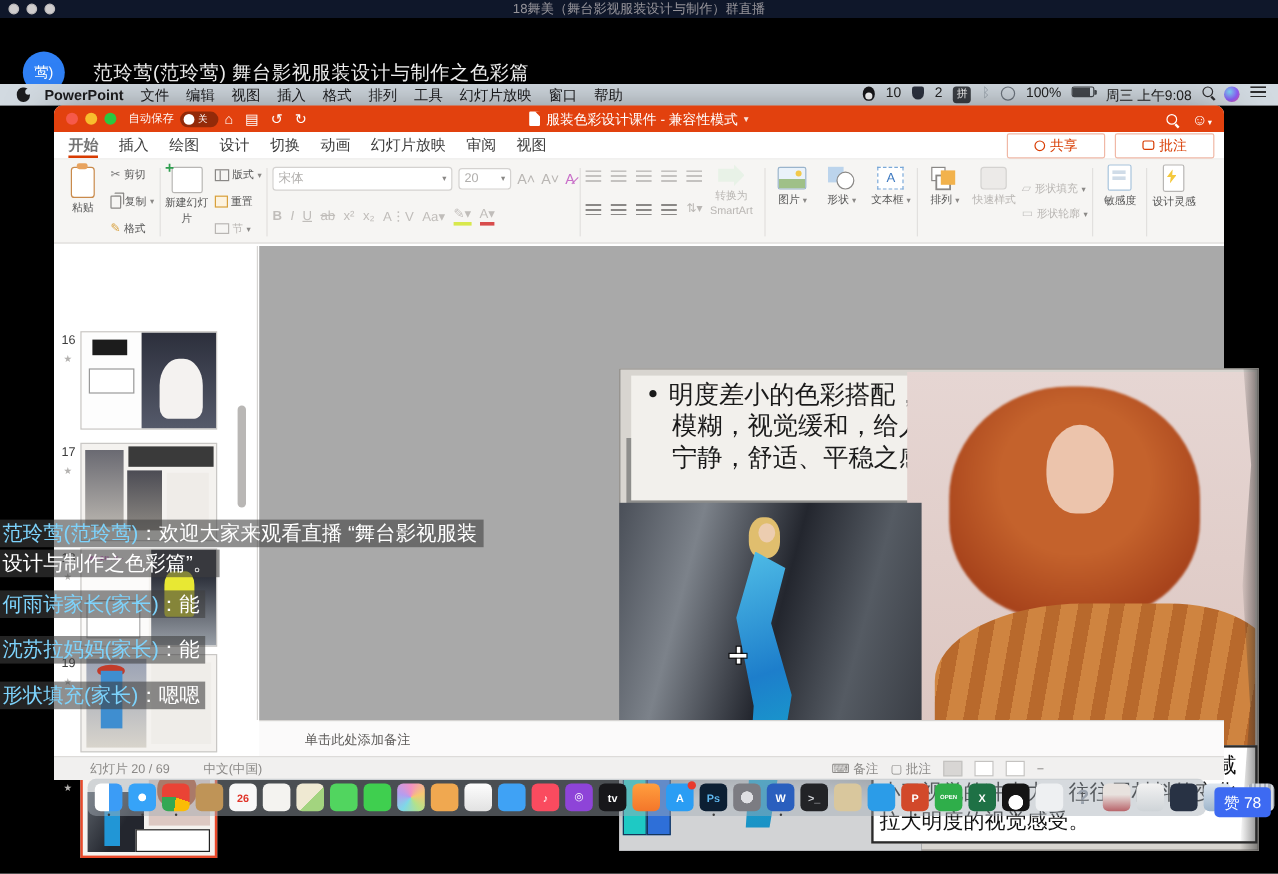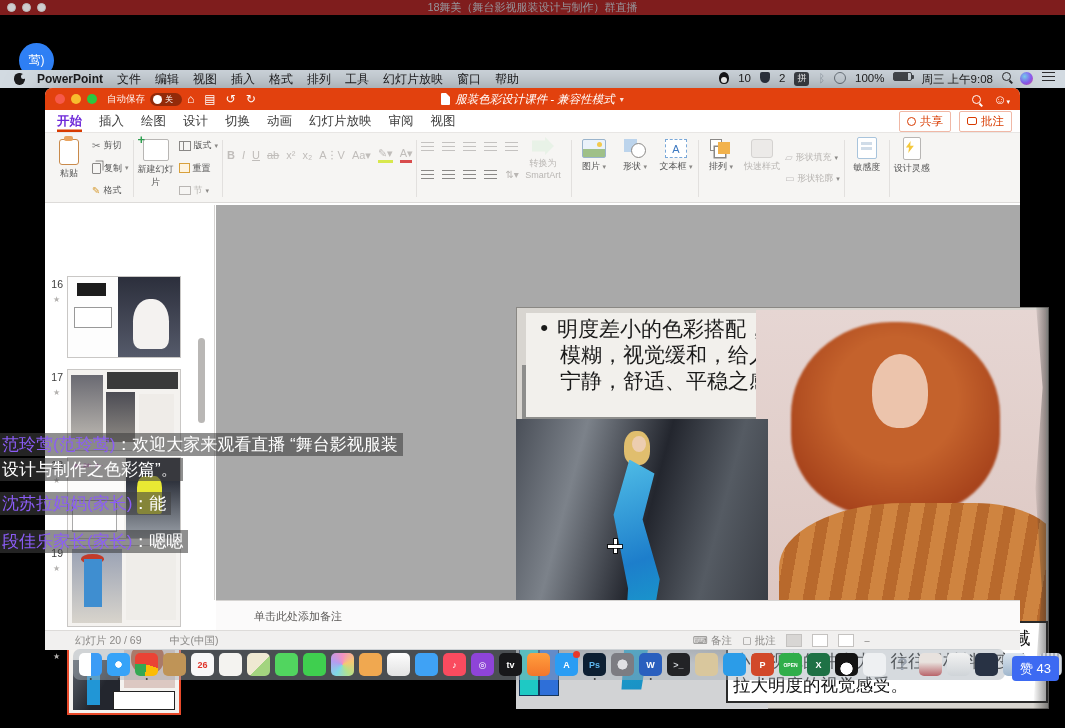--- a/index.html
+++ b/index.html
@@ -1,20 +1,20 @@
 <!DOCTYPE html>
 <html><head>
 <meta charset="utf-8">
 <style>
   * { margin:0; padding:0; box-sizing:border-box; }
   body { background:#111; font-family:"Liberation Sans","DejaVu Sans",sans-serif; }
   .screen { position:relative; width:1065px; height:728px; background:#000; overflow:hidden; margin:0 auto; }
 
   
-  .titlebar { position:absolute; left:0; top:0; width:1065px; height:15px; background:#7f1d1d; display:flex; align-items:center; }
+  .titlebar { position:absolute; left:0; top:0; width:1065px; height:15px; background:#0f172a; display:flex; align-items:center; }
   .tl-dots { display:flex; gap:6px; margin-left:7px; }
   .tl-dot { width:9px; height:9px; border-radius:50%; background:#cfcdce; border:1px solid #bdbbbc; }
   .win-title { position:absolute; left:0; right:0; text-align:center; font-size:11px; color:#96949a; }
 
   
   .avatar { position:absolute; left:19px; top:43px; width:35px; height:35px; border-radius:50%; background:#2f80f5; color:#fff; font-size:12px; display:flex; align-items:center; justify-content:center; }
   .stream-title { position:absolute; left:78px; top:51px; font-size:16px; color:#f0f0f0; letter-spacing:0.5px; }
 
   
   .menubar { position:absolute; left:0; top:70px; width:1065px; height:18px; background:#d2dae1; display:flex; align-items:center; font-size:12px; color:#1c1c1e; }
@@ -39,33 +39,33 @@
   
   .ppt { position:absolute; left:45px; top:88px; width:975px; height:562px; background:#fff; border-radius:7px 7px 0 0; box-shadow:0 10px 40px rgba(0,0,0,0.6); z-index:1; }
   .ppt-titlebar { position:relative; height:22px; background:#e2410e; border-radius:7px 7px 0 0; display:flex; align-items:center; color:#fff; }
   .ppt-dots { display:flex; gap:6px; margin:0 10px; }
   .pd { width:10px; height:10px; border-radius:50%; }
   .pd.r{background:#f6594a;} .pd.y{background:#f8bd2d;} .pd.g{background:#2bc840;}
   .autosave { font-size:9.5px; margin-right:5px; opacity:.95; }
   .toggle { width:32px; height:13px; border-radius:7px; background:rgba(0,0,0,0.35); display:flex; align-items:center; font-size:8px; padding:0 3px; gap:3px; }
   .knob { width:9px; height:9px; background:#fff; border-radius:50%; }
   .tb-ico { color:#fff; font-size:12px; margin:0 5px; line-height:1; }
-  .doc-title { position:absolute; left:0; right:0; display:flex; justify-content:center; align-items:center; gap:5px; font-size:11.5px; pointer-events:none;font-style:italic; }
+  .doc-title { position:absolute; left:0; right:0; display:flex; justify-content:center; align-items:center; gap:5px; font-size:11.5px; pointer-events:none; }
   .page-ico { width:9px; height:12px; background:#fff; border-radius:1px; position:relative; }
   .page-ico::after{content:""; position:absolute; right:0; top:0; border:2.5px solid #e2410e; border-left-color:transparent; border-bottom-color:transparent;}
   .ppt-tb-right { position:absolute; right:10px; display:flex; gap:12px; align-items:center; }
   .mag-w { width:9px; height:9px; border:1.5px solid #fff; border-radius:50%; position:relative; }
   .mag-w::after { content:""; position:absolute; right:-3px; bottom:-3px; width:4px; height:1.5px; background:#fff; transform:rotate(45deg); }
 
   
   .ppt-tabs { position:relative; height:23px; background:#fff; display:flex; align-items:center; padding-left:12px; gap:17px; font-size:12.5px; color:#3c3c3c; border-bottom:1px solid #e8e6e4; }
   .tab { height:100%; display:flex; align-items:center; }
-  .tab.active { color:#6d28d9; font-weight:bold; box-shadow:inset 0 -2.5px 0 #d83b01; }
+  .tab.active { color:#737373; font-weight:bold; box-shadow:inset 0 -2.5px 0 #d83b01; }
   .tabs-right { position:absolute; right:8px; display:flex; gap:8px; }
-  .chipbtn { display:flex; align-items:center; gap:4px; border:1px solid #f0b8a6; background:#fff; color:#d83b01; font-size:11.5px; padding:2px 7px; border-radius:2px; }
+  .chipbtn { display:flex; align-items:center; gap:4px; border:1px solid #f0b8a6; background:#fff; color:#d83b01; font-size:11.5px; padding:2px 22px; border-radius:2px; }
   .share-ico { width:9px; height:9px; border:1.3px solid #d83b01; border-radius:50%; position:relative; }
   .cmt-ico { width:10px; height:8px; border:1.3px solid #d83b01; border-radius:2px; }
 
   
   .ribbon { position:relative; height:70px; background:#f6f5f3; border-bottom:1px solid #dddbd9; display:flex; align-items:stretch; padding:4px 4px 2px 6px; overflow:hidden; }
   .rsep { width:1px; background:#e2e0de; margin:3px 4px; }
   .rgroup { display:flex; gap:5px; align-items:flex-start; padding-top:2px; }
   .rbig { display:flex; flex-direction:column; align-items:center; font-size:9px; color:#555; gap:2px; width:36px; text-align:center; }
   .rcol { display:flex; flex-direction:column; justify-content:space-between; height:58px; font-size:9px; color:#555; }
   .rsmall { display:flex; align-items:center; gap:3px; }
@@ -138,21 +138,21 @@
   .ppt-status { position:absolute; left:0; right:0; bottom:0; height:20px; background:#f1f0ef; border-top:1px solid #dddbd9; display:flex; align-items:center; font-size:10.5px; color:#8a8886; }
   .ppt-status .left { margin-left:30px; display:flex; gap:28px; }
   .ppt-status .right { position:absolute; right:150px; display:flex; align-items:center; gap:10px; }
   .vbtn { width:16px; height:13px; border:1px solid #c4c2c0; background:#fff; }
   .vbtn.on { background:#d8d6d4; }
 
   
   .chat { position:absolute; left:0; top:432px; width:420px; z-index:30; font-size:17px; }
   .chat-row { margin-bottom:13px; }
   .chat-bubble { display:inline; background:rgba(62,62,62,0.58); color:#fff; padding:2px 5px 2px 2px; line-height:25px; box-decoration-break:clone; -webkit-box-decoration-break:clone; }
-  .chat-name { color:#8b5cf6; }
+  .chat-name { color:#7dd3fc; }
   .chat-row:nth-child(1){ margin-bottom:9px; }
 
   
   .ipanel { position:absolute; left:874px; top:607px; width:138px; height:52px; background:rgba(22,22,22,0.88); z-index:20; color:#e8e8e8; padding:6px 9px; }
   .ipanel .t { font-size:12px; }
   .istats { display:flex; justify-content:space-between; margin-top:9px; font-size:10.5px; color:#cfcfcf; }
   .istat { display:flex; align-items:center; gap:4px; }
   .person-ico { width:9px; height:9px; position:relative; }
   .person-ico::before{content:""; position:absolute; left:2.5px; top:0; width:4px; height:4px; background:#cfcfcf; border-radius:50%;}
   .person-ico::after{content:""; position:absolute; left:0; bottom:0; width:9px; height:4px; background:#cfcfcf; border-radius:4px 4px 0 0;}
@@ -224,20 +224,21 @@
   <div class="titlebar">
     <div class="tl-dots">
       <span class="tl-dot"></span>
       <span class="tl-dot"></span>
       <span class="tl-dot"></span>
     </div>
     <div class="win-title">18舞美（舞台影视服装设计与制作）群直播</div>
   </div>
 
   <div class="avatar">莺)</div>
+  <div class="stream-title">范玲莺(范玲莺) 舞台影视服装设计与制作之色彩篇</div>
 
   <div class="menubar">
     <span class="apple"></span>
     <span class="app-name">PowerPoint</span>
     <span class="menu-item">文件</span>
     <span class="menu-item">编辑</span>
     <span class="menu-item">视图</span>
     <span class="menu-item">插入</span>
     <span class="menu-item">格式</span>
     <span class="menu-item">排列</span>
@@ -353,20 +354,33 @@
             </div>
           <div class="rsmall dis">
               <span class="ic-sect"></span>
               <span>节</span>
               <span class="arr">▾</span>
             </div>
         </div>
       </div>
       <div class="rsep"></div>
       <div class="rgroup" style="flex-direction:column">
+        <div style="display:flex; gap:5px; align-items:center">
+          <span class="combo" style="width:150px">
+              <span>宋体</span>
+              <span class="arr">▾</span>
+            </span>
+          <span class="combo" style="width:44px">
+              <span>20</span>
+              <span class="arr">▾</span>
+            </span>
+          <span class="dis" style="font-size:12px">A˄</span>
+          <span class="dis" style="font-size:12px">A˅</span>
+          <span style="font-size:12px;color:#c86ec8">A̷</span>
+        </div>
         <div class="fontrow2">
           <b>B</b>
             <i>I</i>
           <u>U</u>
             <s>ab</s>
           <span>x²</span>
             <span>x₂</span>
           <span>A︙V</span>
             <span>Aa▾</span>
           <span style="border-bottom:3px solid #d8e84c">✎▾</span>
@@ -534,22 +548,23 @@
         <span class="vbtn on"></span>
         <span class="vbtn"></span>
         <span class="vbtn"></span>
         <span>−</span>
       </div>
     </div>
   </div>
 
   <div class="chat">
     <div class="chat-row" style="width:412px"><span class="chat-bubble"><span class="chat-name">范玲莺(范玲莺)</span><span>：</span><span>欢迎大家来观看直播 “舞台影视服装设计与制作之色彩篇”。</span></span></div>
+    <div class="chat-row"><span class="chat-bubble"><span class="chat-name">何雨诗家长(家长)</span><span>：</span><span>能</span></span></div>
     <div class="chat-row"><span class="chat-bubble"><span class="chat-name">沈苏拉妈妈(家长)</span><span>：</span><span>能</span></span></div>
-    <div class="chat-row"><span class="chat-bubble"><span class="chat-name">段佳乐家长(家长)</span><span>：</span><span>嗯嗯</span></span></div>
+    <div class="chat-row"><span class="chat-bubble"><span class="chat-name">形状填充(家长)</span><span>：</span><span>嗯嗯</span></span></div>
   </div>
 
 
   <div class="dock">
       <div class="dock-icon" style="background: linear-gradient(90deg, rgb(255, 255, 255) 0px, rgb(255, 255, 255) 50%, rgb(59, 156, 246) 50%, rgb(59, 156, 246) 100%);">
         <span class="dot"></span>
       </div>
       <div class="dock-icon" style="background: radial-gradient(circle, rgb(255, 255, 255) 0px, rgb(255, 255, 255) 18%, rgb(54, 163, 248) 22%);">
         <span class="dot"></span>
       </div>
@@ -585,16 +600,16 @@
       </div>
       <div class="dock-icon" style="background: rgb(238, 240, 242);"></div>
       <div class="dock-icon" style="background: transparent; color: rgb(154, 162, 173); font-size: 17px;">?</div>
       <div class="dock-icon" style="background: linear-gradient(rgb(232, 226, 222) 40%, rgb(184, 100, 106));"></div>
       <div class="dock-icon" style="background: linear-gradient(rgb(242, 242, 242), rgb(207, 212, 216));"></div>
       <div class="dock-icon" style="background: rgb(40, 50, 68);"></div>
       <div class="dock-icon" style="background: linear-gradient(rgb(221, 230, 239), rgb(159, 182, 204));"></div>
       <div class="dock-icon" style="background: repeating-linear-gradient(90deg, rgb(214, 218, 224) 0px, rgb(214, 218, 224) 2px, rgb(169, 175, 184) 2px, rgb(169, 175, 184) 4px); margin-left: 8px;"></div>
     </div>
 
-  <div class="like-badge">赞 43</div>
+  <div class="like-badge">赞 78</div>
 
 
 </div>
 
 </body></html>

